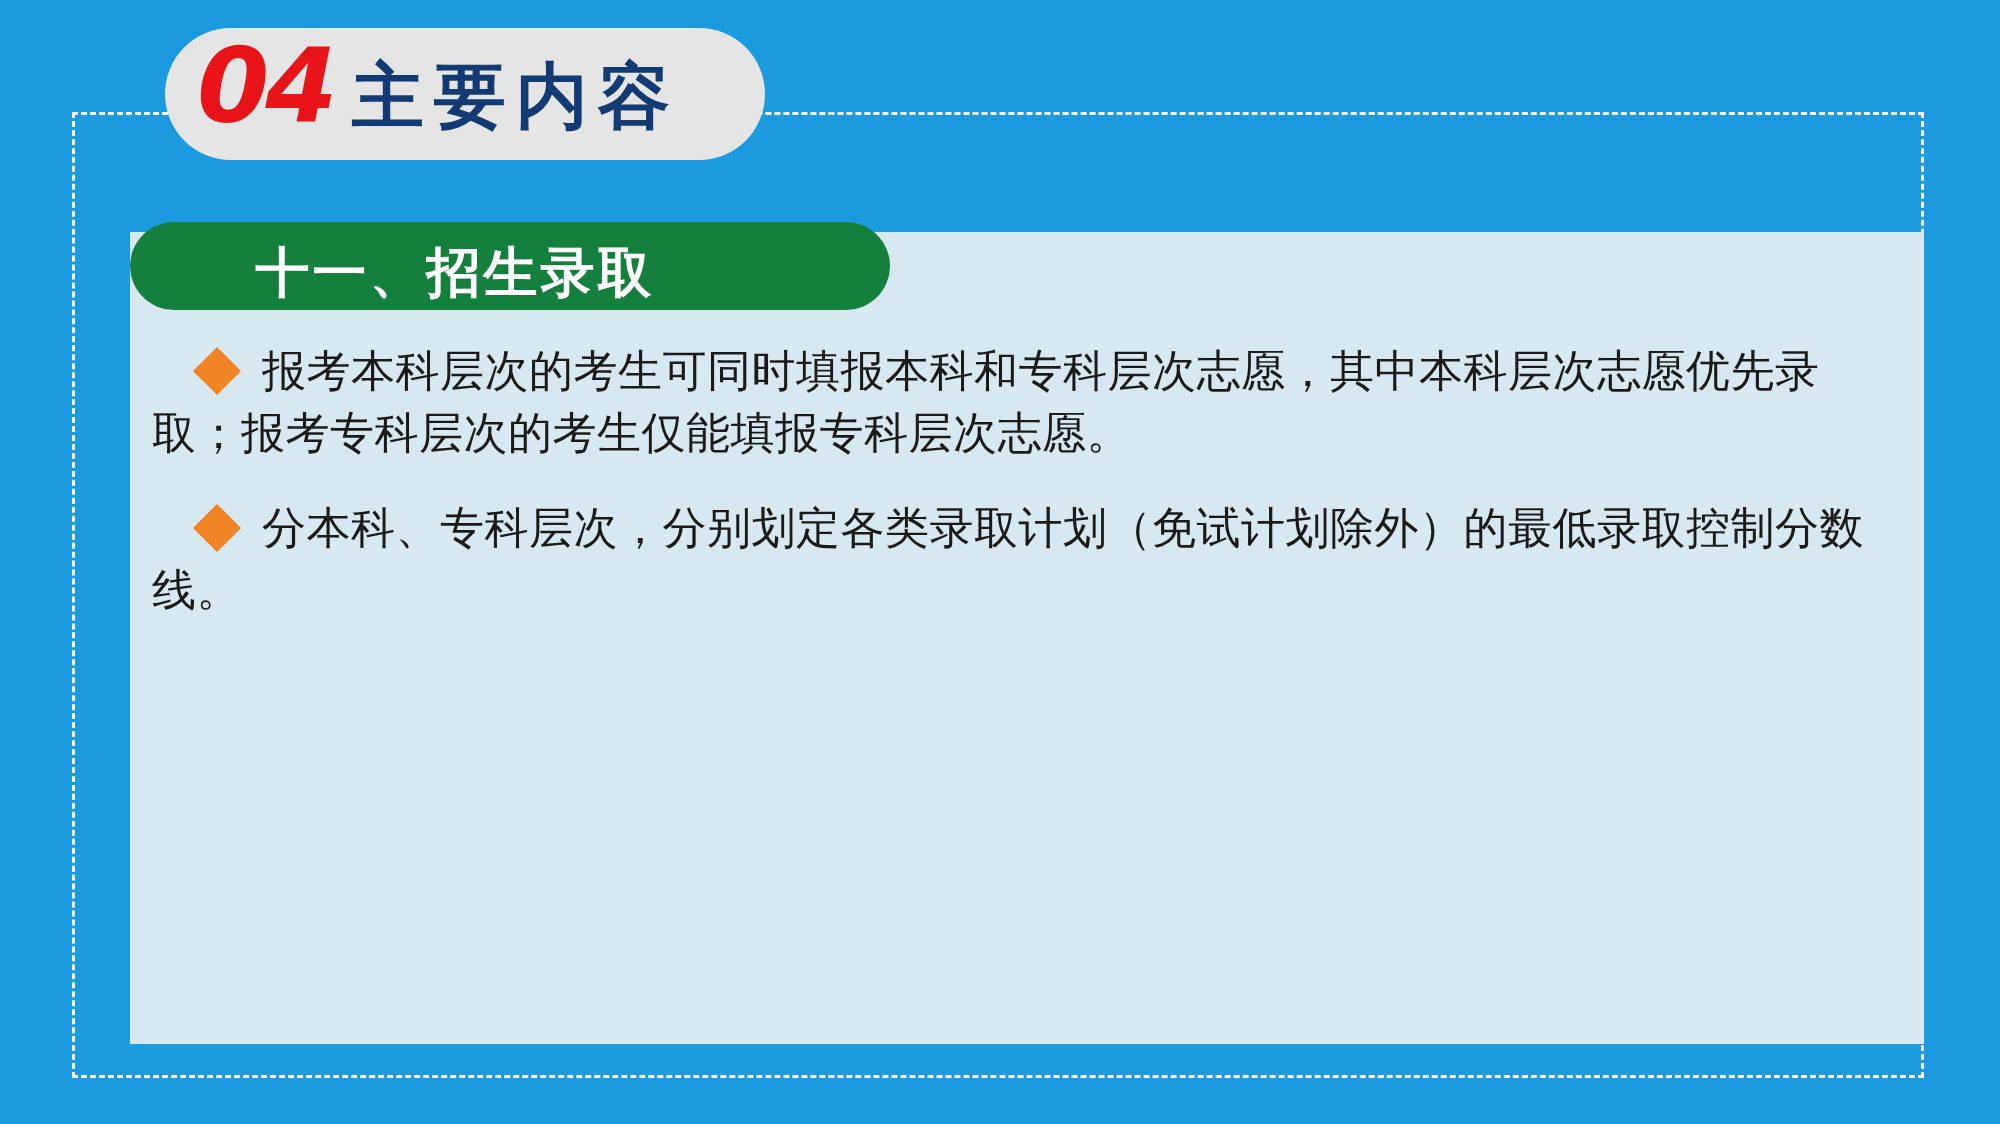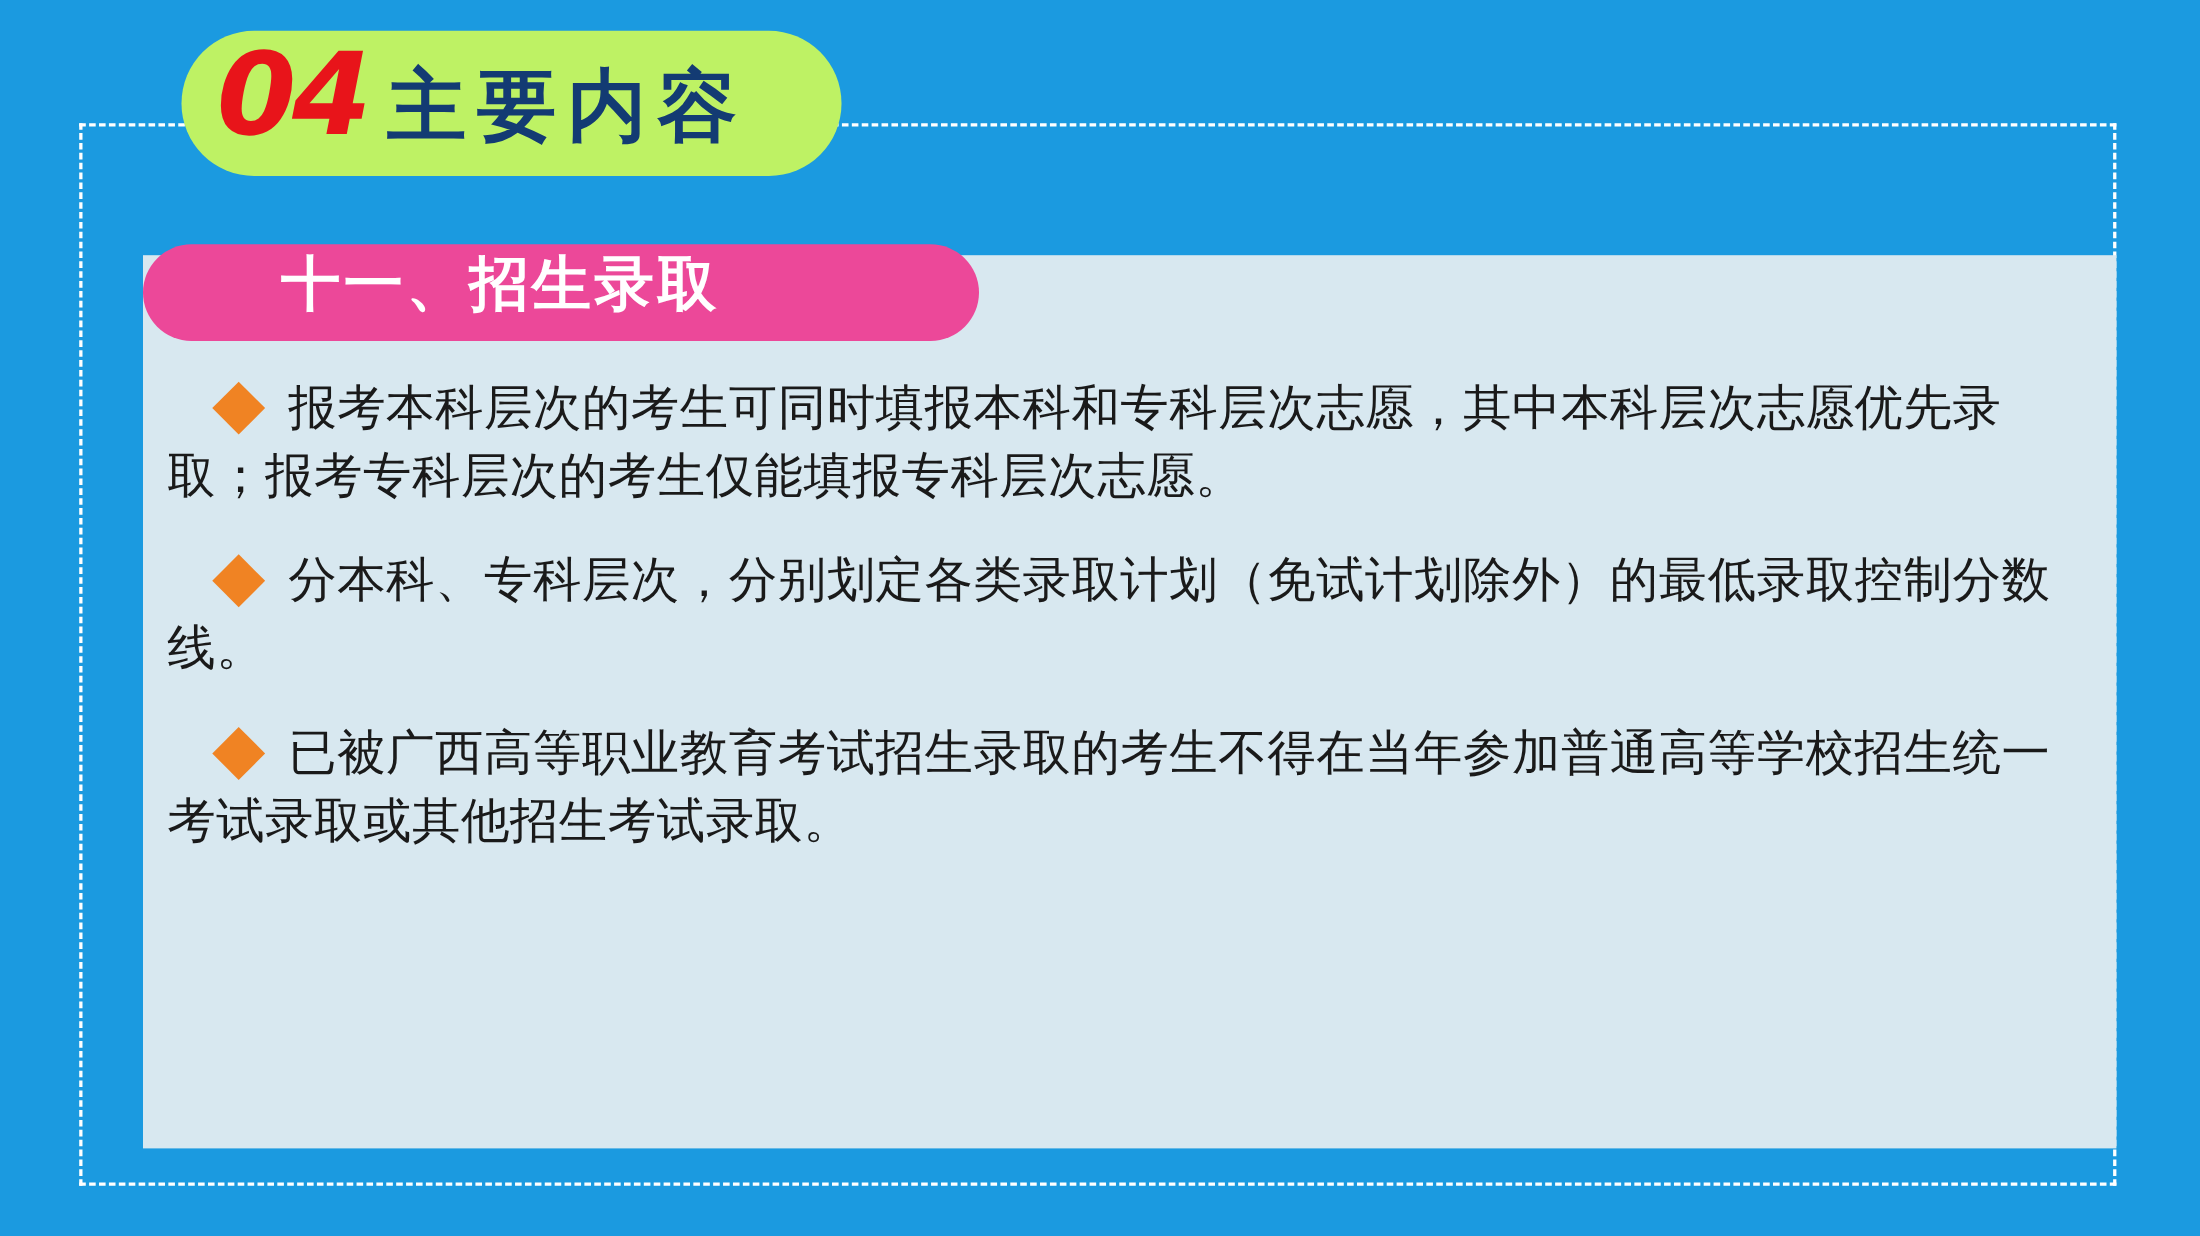--- a/index.html
+++ b/index.html
@@ -26,21 +26,21 @@
     box-sizing: border-box;
   }
 
   
   .header-pill {
     position: absolute;
     left: 165px;
     top: 28px;
     width: 600px;
     height: 132px;
-    background: #bef264;
+    background: #e5e5e5;
     border-radius: 66px;
     display: flex;
     align-items: center;
     box-sizing: border-box;
     padding-left: 12px;
   }
   .num-04 {
     font-family: "DejaVu Sans", sans-serif;
     font-size: 104px;
     font-weight: bold;
@@ -71,24 +71,24 @@
     background: #d8e8f0;
   }
 
   
   .section-pill {
     position: absolute;
     left: 130px;
     top: 222px;
     width: 760px;
     height: 88px;
-    background: #ec4899;
+    background: #15803d;
     border-radius: 44px;
     display: flex;
-    align-items: flex-start;
+    align-items: flex-end;
     justify-content: center;
     box-sizing: border-box;
   }
   .section-pill-label {
     font-family: "DejaVu Sans", sans-serif;
     font-size: 54px;
     font-weight: bold;
     color: #ffffff;
     letter-spacing: 3px;
     padding-right: 110px;
@@ -142,17 +142,13 @@
 
 <div class="bullets">
   <div class="bullet-row">
     <span class="bullet-diamond"></span>
     <div class="bullet-text">报考本科层次的考生可同时填报本科和专科层次志愿，其中本科层次志愿优先录取；报考专科层次的考生仅能填报专科层次志愿。</div>
   </div>
   <div class="bullet-row">
     <span class="bullet-diamond"></span>
     <div class="bullet-text">分本科、专科层次，分别划定各类录取计划（免试计划除外）的最低录取控制分数线。</div>
   </div>
-  <div class="bullet-row">
-    <span class="bullet-diamond"></span>
-    <div class="bullet-text">已被广西高等职业教育考试招生录取的考生不得在当年参加普通高等学校招生统一考试录取或其他招生考试录取。</div>
-  </div>
 </div>
 
 </body></html>

